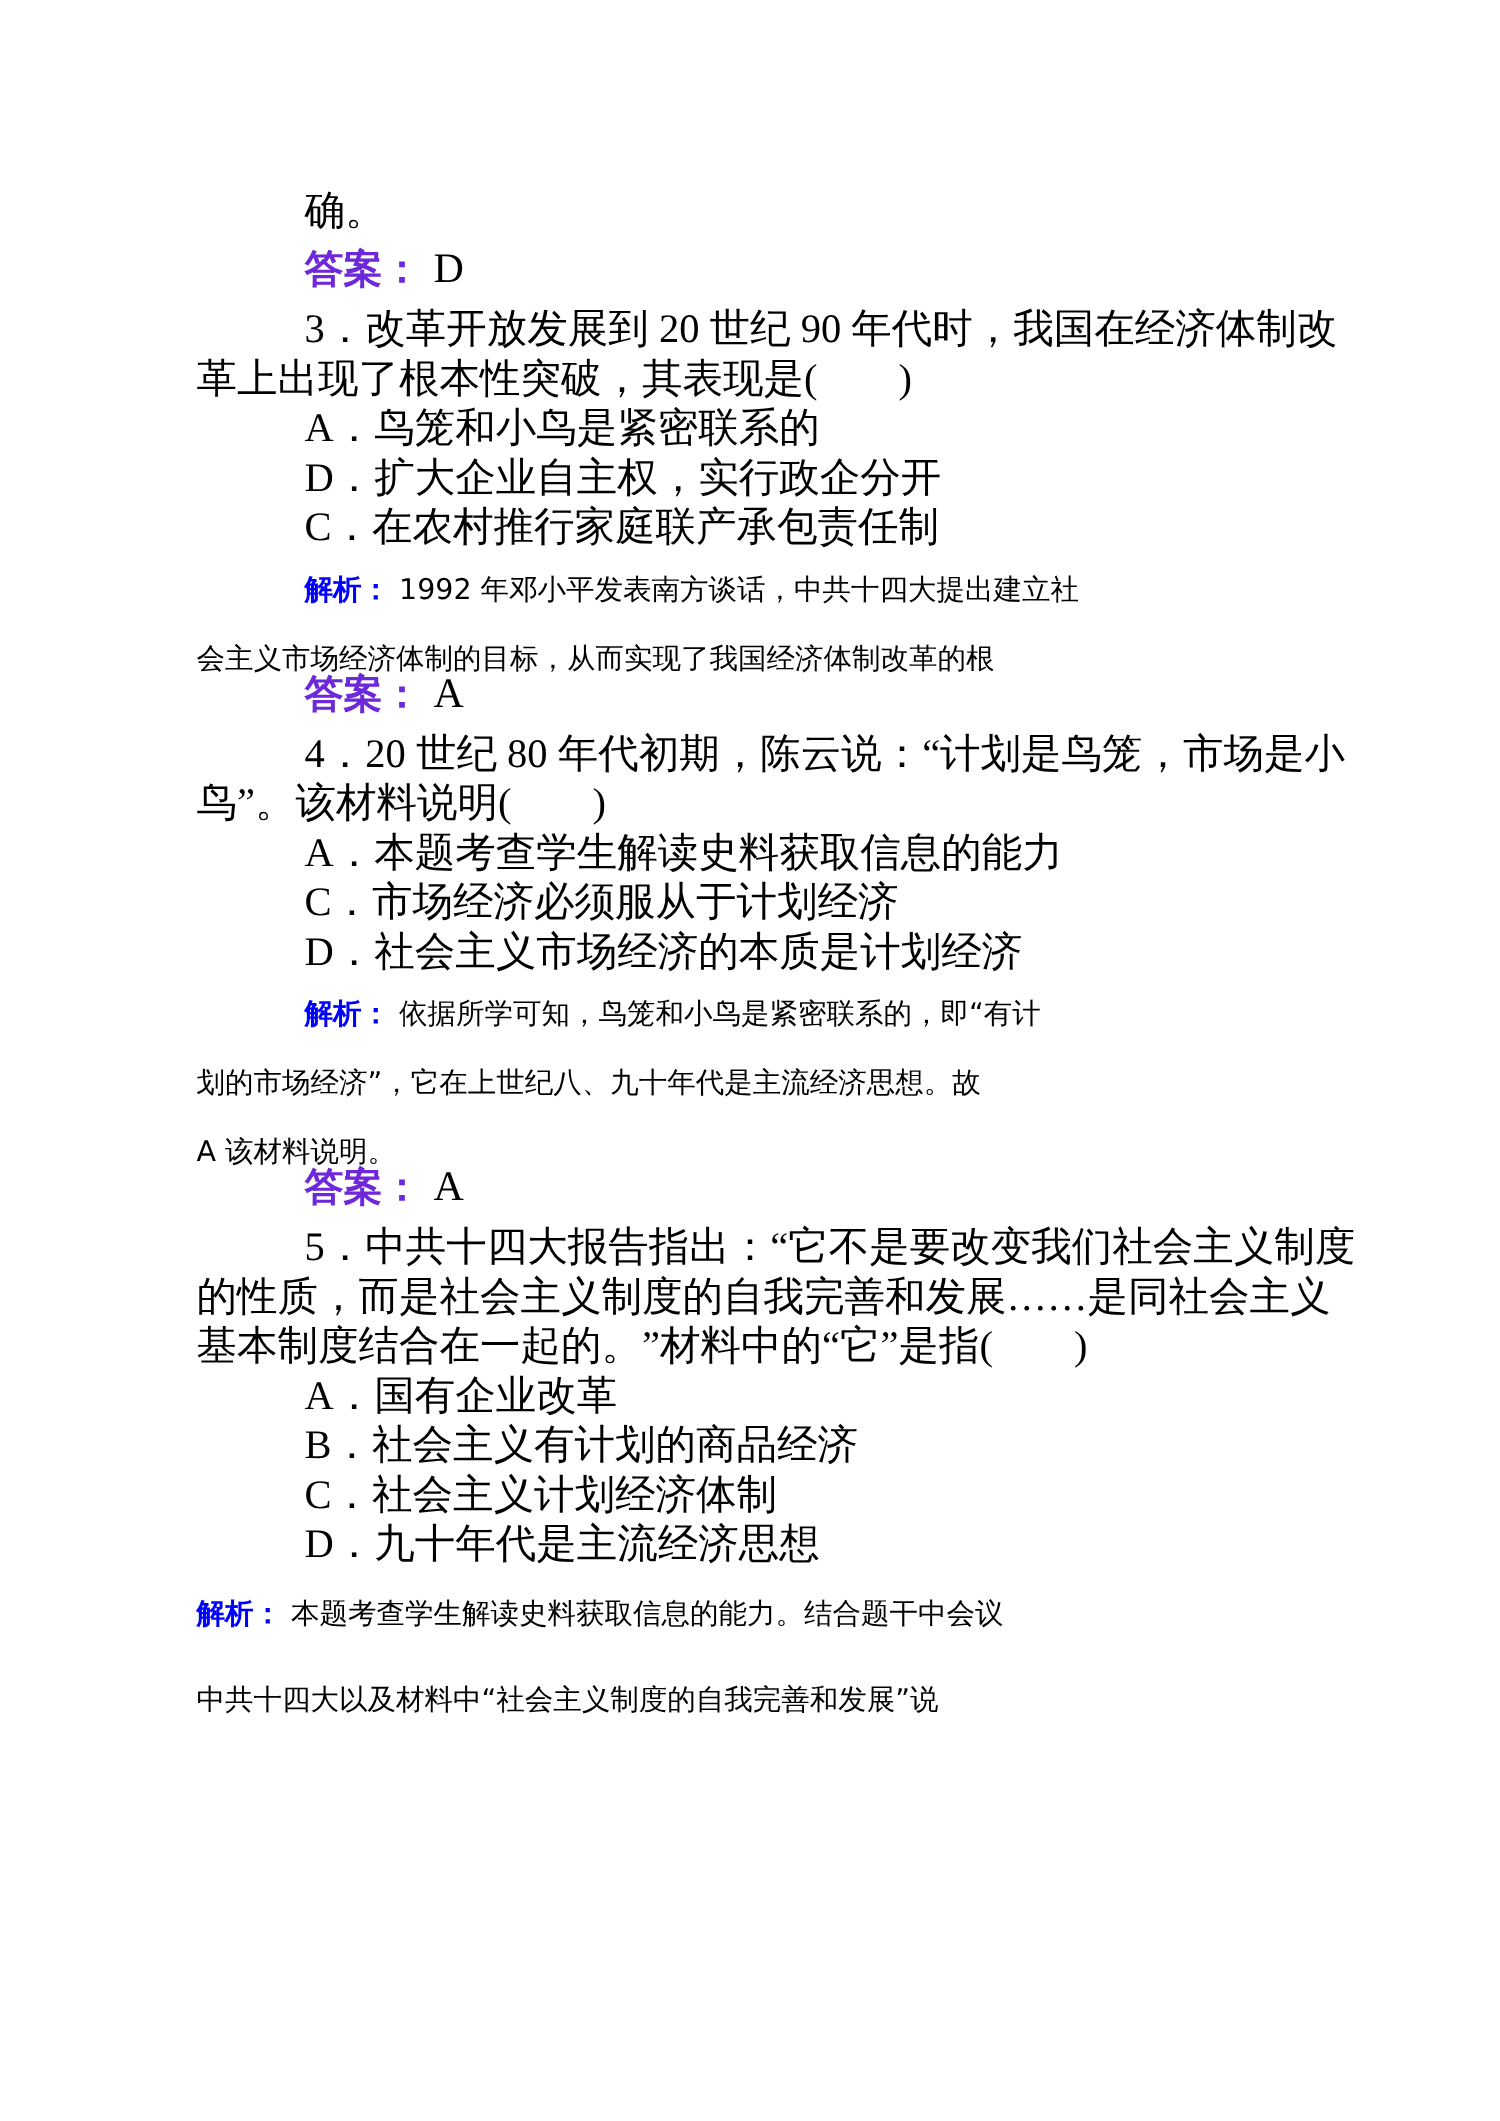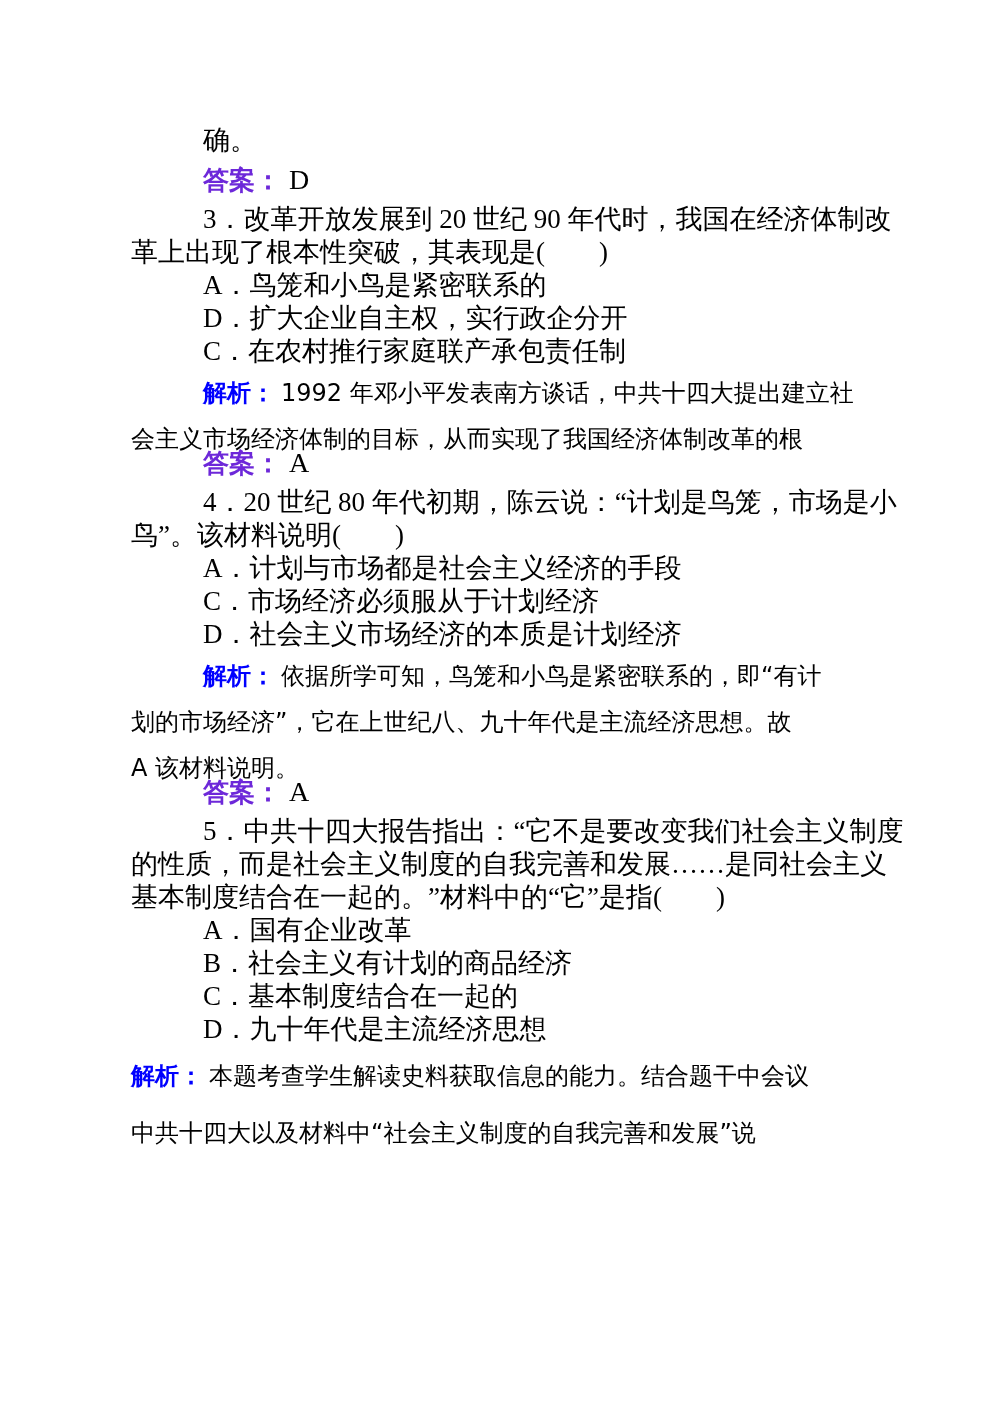--- a/index.html
+++ b/index.html
@@ -37,21 +37,21 @@
   }
   .ans-value {
     font-family: "Liberation Serif", "DejaVu Serif", serif;
     font-size: 28px;
     padding-left: 8px;
   }
   
   .analysis { margin: 2px 0 -22px 0; }
   .aln {
     font-family: "DejaVu Sans", "Liberation Sans", sans-serif;
-    font-size: 24px;
+    font-size: 19px;
     line-height: 46px;
     white-space: nowrap;
     color: #000000;
   }
   .an-label {
     color: #0000ff;
     font-weight: 600;
     padding-right: 6px;
   }
   .analysis-wide .aln { line-height: 57px; }
@@ -80,42 +80,42 @@
     </div>
     <div class="aln">会主义市场经济体制的目标，从而实现了我国经济体制改革的根</div>
   </div>
 
   <div class="ln indent ans">
     <span class="ans-label">答案：</span><span class="ans-value">A</span>
   </div>
 
   <div class="ln indent">4．20 世纪 80 年代初期，陈云说：“计划是鸟笼，市场是小</div>
   <div class="ln">鸟”。该材料说明(　　)</div>
-  <div class="ln indent">A．计划与市场都是社会主义经济的手段</div>
+  <div class="ln indent">A．本题考查学生解读史料获取信息的能力</div>
   <div class="ln indent">C．市场经济必须服从于计划经济</div>
   <div class="ln indent">D．社会主义市场经济的本质是计划经济</div>
 
   <div class="analysis">
     <div class="aln indent">
       <span class="an-label">解析：</span><span>依据所学可知，鸟笼和小鸟是紧密联系的，即“有计</span>
     </div>
     <div class="aln">划的市场经济”，它在上世纪八、九十年代是主流经济思想。故</div>
     <div class="aln">A 该材料说明。</div>
   </div>
 
   <div class="ln indent ans">
     <span class="ans-label">答案：</span><span class="ans-value">A</span>
   </div>
 
   <div class="ln indent">5．中共十四大报告指出：“它不是要改变我们社会主义制度</div>
   <div class="ln">的性质，而是社会主义制度的自我完善和发展……是同社会主义</div>
   <div class="ln">基本制度结合在一起的。”材料中的“它”是指(　　)</div>
   <div class="ln indent">A．国有企业改革</div>
   <div class="ln indent">B．社会主义有计划的商品经济</div>
-  <div class="ln indent">C．基本制度结合在一起的</div>
+  <div class="ln indent">C．社会主义计划经济体制</div>
   <div class="ln indent">D．九十年代是主流经济思想</div>
 
   <div class="analysis analysis-wide">
     <div class="aln">
       <span class="an-label">解析：</span><span>本题考查学生解读史料获取信息的能力。结合题干中会议</span>
     </div>
     <div class="aln">中共十四大以及材料中“社会主义制度的自我完善和发展”说</div>
   </div>
 
 </div>

